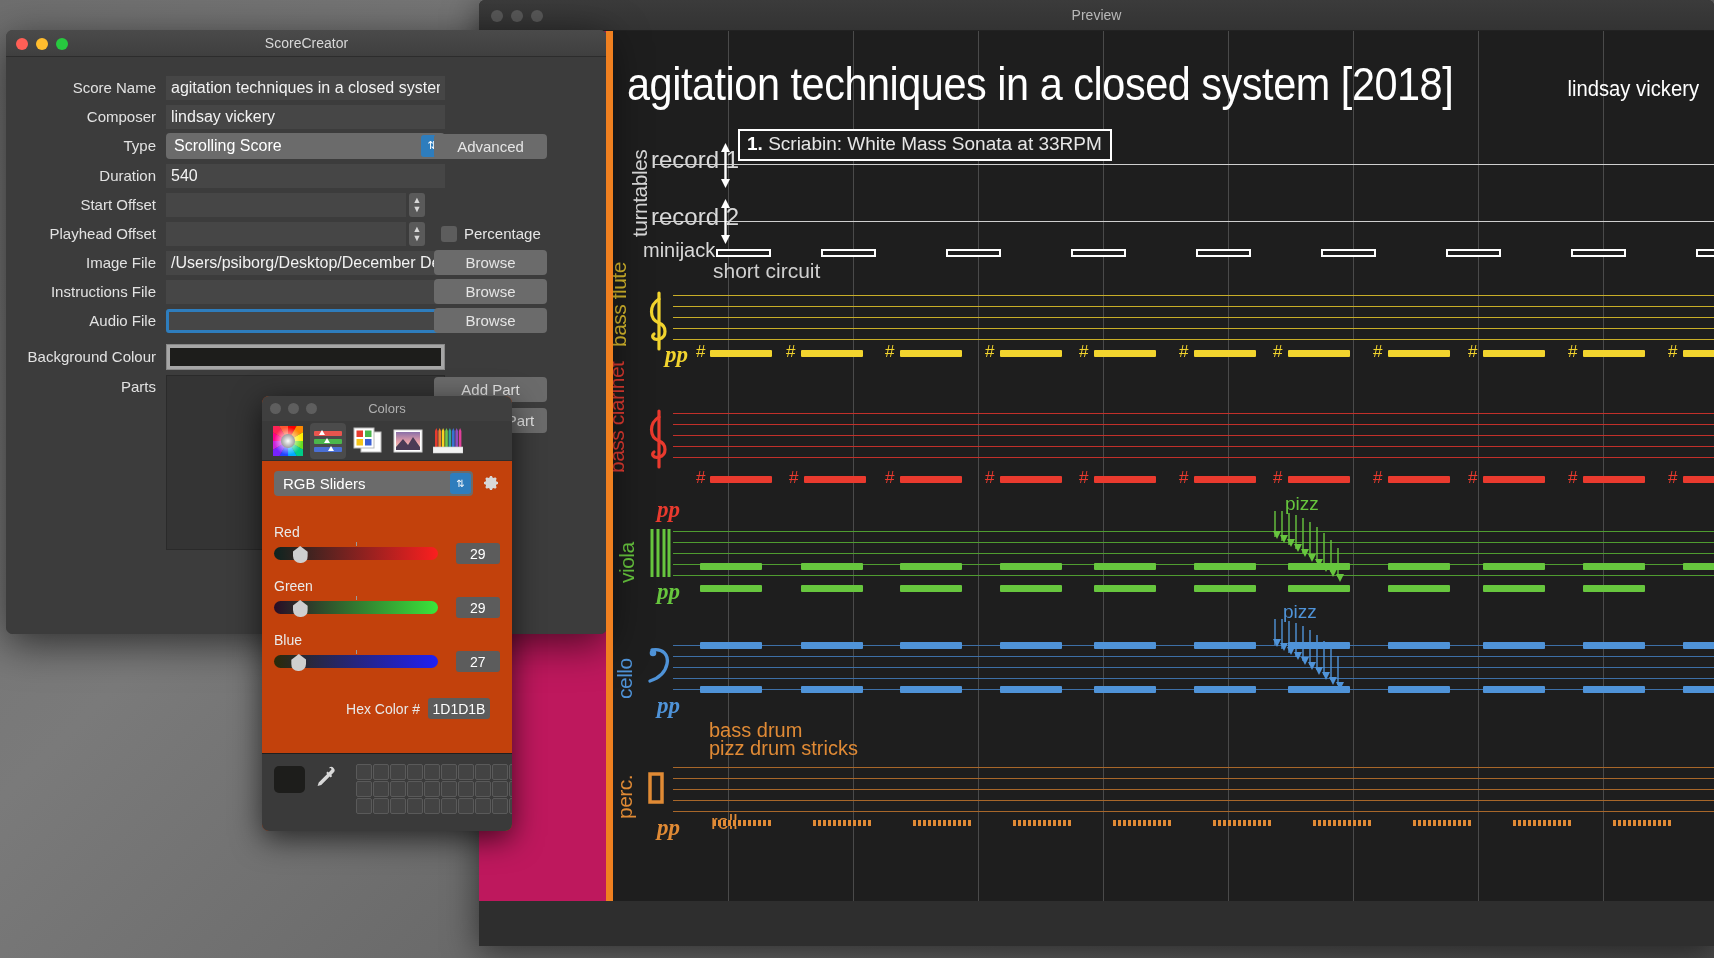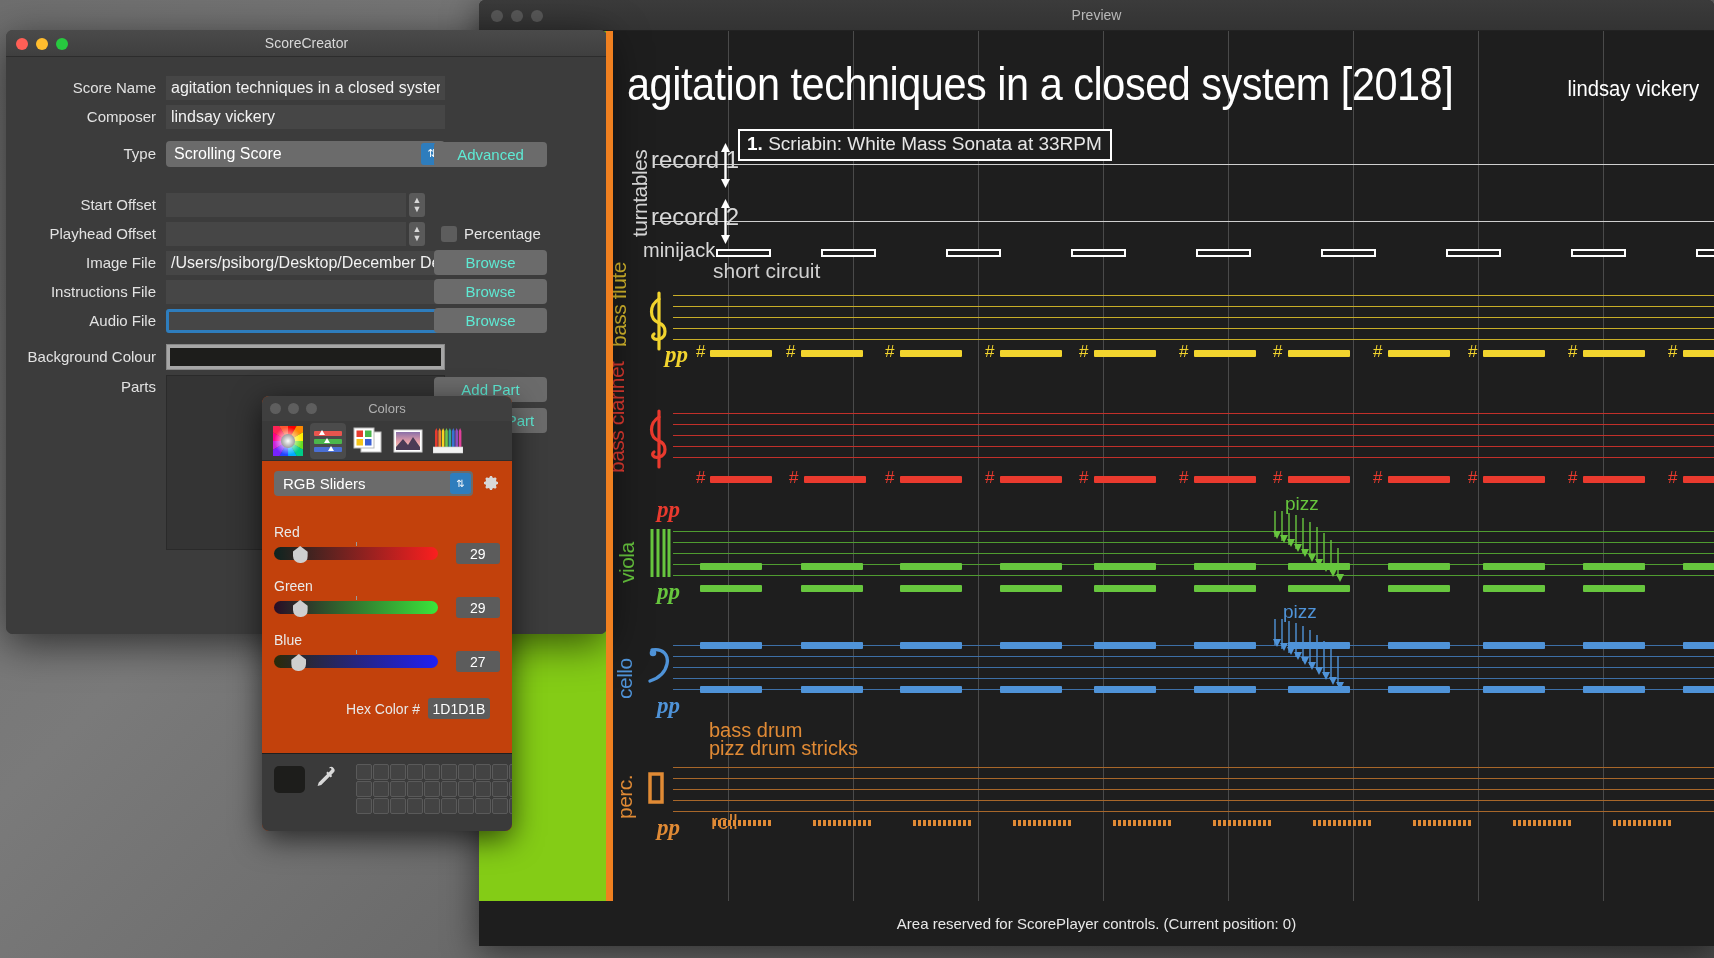--- a/index.html
+++ b/index.html
@@ -38,21 +38,21 @@
     position: absolute; left: 12px; top: 10px;
     display: flex; gap: 8px;
   }
   .traffic i { width: 12px; height: 12px; border-radius: 50%; display:block; }
   .traffic .inactive { background: #585858; }
 
   #score-canvas {
     position: absolute;
     left: 0; top: 31px;
     width: 1235px; height: 870px;
-    background: #84cc16;
+    background: #be185d;
     overflow: hidden;
   }
   #orange-bar {
     position: absolute; left: 127px; top: 0; width: 7px; height: 870px;
     background: #f08020;
     z-index: 6;
   }
   #score-inner {
     position: absolute; left: 134px; top: 0; right: 0; bottom: 0;
     background: #1e1e1e;
@@ -217,21 +217,21 @@
     display:flex; align-items:center; justify-content:center;
     color: #fff; font-size: 11px; line-height: 1;
   }
   .stepper {
     width: 16px; height: 24px; background: #5a5a5a; border-radius: 3px;
     margin-left: 3px; display:flex; flex-direction:column;
     align-items:center; justify-content:center;
     color:#d8d8d8; font-size: 9px; line-height: 9px;
   }
   .btn {
-    background: #6b6b6b; border-radius: 4px; color: #5eead4;
+    background: #6b6b6b; border-radius: 4px; color: #e5e5e5;
     font-size: 15px; height: 25px; display:flex;
     align-items:center; justify-content:center;
     position: absolute;
   }
   .chk {
     width: 16px; height: 16px; background: #5d5d5d;
     border-radius: 3px; margin-right: 7px;
   }
   .colorwell {
     width: 279px; height: 26px; background: #a6a6a6;
@@ -643,21 +643,20 @@
         <div class="roll-bar" style="left:600px; top:71px; width:60px; background:repeating-linear-gradient(90deg,#e08a35 0 3px,#1e1e1e 3px 5px);"></div>
         <div class="roll-bar" style="left:700px; top:71px; width:60px; background:repeating-linear-gradient(90deg,#e08a35 0 3px,#1e1e1e 3px 5px);"></div>
         <div class="roll-bar" style="left:800px; top:71px; width:60px; background:repeating-linear-gradient(90deg,#e08a35 0 3px,#1e1e1e 3px 5px);"></div>
         <div class="roll-bar" style="left:900px; top:71px; width:60px; background:repeating-linear-gradient(90deg,#e08a35 0 3px,#1e1e1e 3px 5px);"></div>
         <div class="roll-bar" style="left:1000px; top:71px; width:60px; background:repeating-linear-gradient(90deg,#e08a35 0 3px,#1e1e1e 3px 5px);"></div>
       </div>
 
     </div>
   </div>
 
-  <div id="preview-footer">Area reserved for ScorePlayer controls. (Current position: 0)</div>
 </div>
 
 <div id="creator-window">
   <div id="creator-titlebar">
     <div class="traffic">
       <i class="tr-red"></i>
       <i class="tr-yellow"></i>
       <i class="tr-green"></i>
     </div>
     <div class="title">ScoreCreator</div>
@@ -668,29 +667,33 @@
     <div class="form-row" style="top:17px;">
       <div class="form-label">Score Name</div>
       <input class="txtfield" style="width: 279px;" value="agitation techniques in a closed systen">
     </div>
 
     <div class="form-row" style="top:46px;">
       <div class="form-label">Composer</div>
       <input class="txtfield" style="width: 279px;" value="lindsay vickery">
     </div>
 
-    <div class="form-row" style="top:75px;margin-top:8px;">
+    <div class="form-row" style="top:75px;">
       <div class="form-label">Type</div>
       <div class="popup">
         <span>Scrolling Score</span>
         <span class="arrows">⇅</span>
       </div>
       <div class="btn" style="left:428px; top:2px; width:113px;">Advanced</div>
     </div>
 
+    <div class="form-row" style="top:105px;">
+      <div class="form-label">Duration</div>
+      <input class="txtfield" style="width: 279px;" value="540">
+    </div>
 
     <div class="form-row" style="top:134px;">
       <div class="form-label">Start Offset</div>
       <input class="txtfield" style="width: 240px;" value="">
       <div class="stepper">
           <span>▲</span>
           <span>▼</span>
         </div>
     </div>
 

